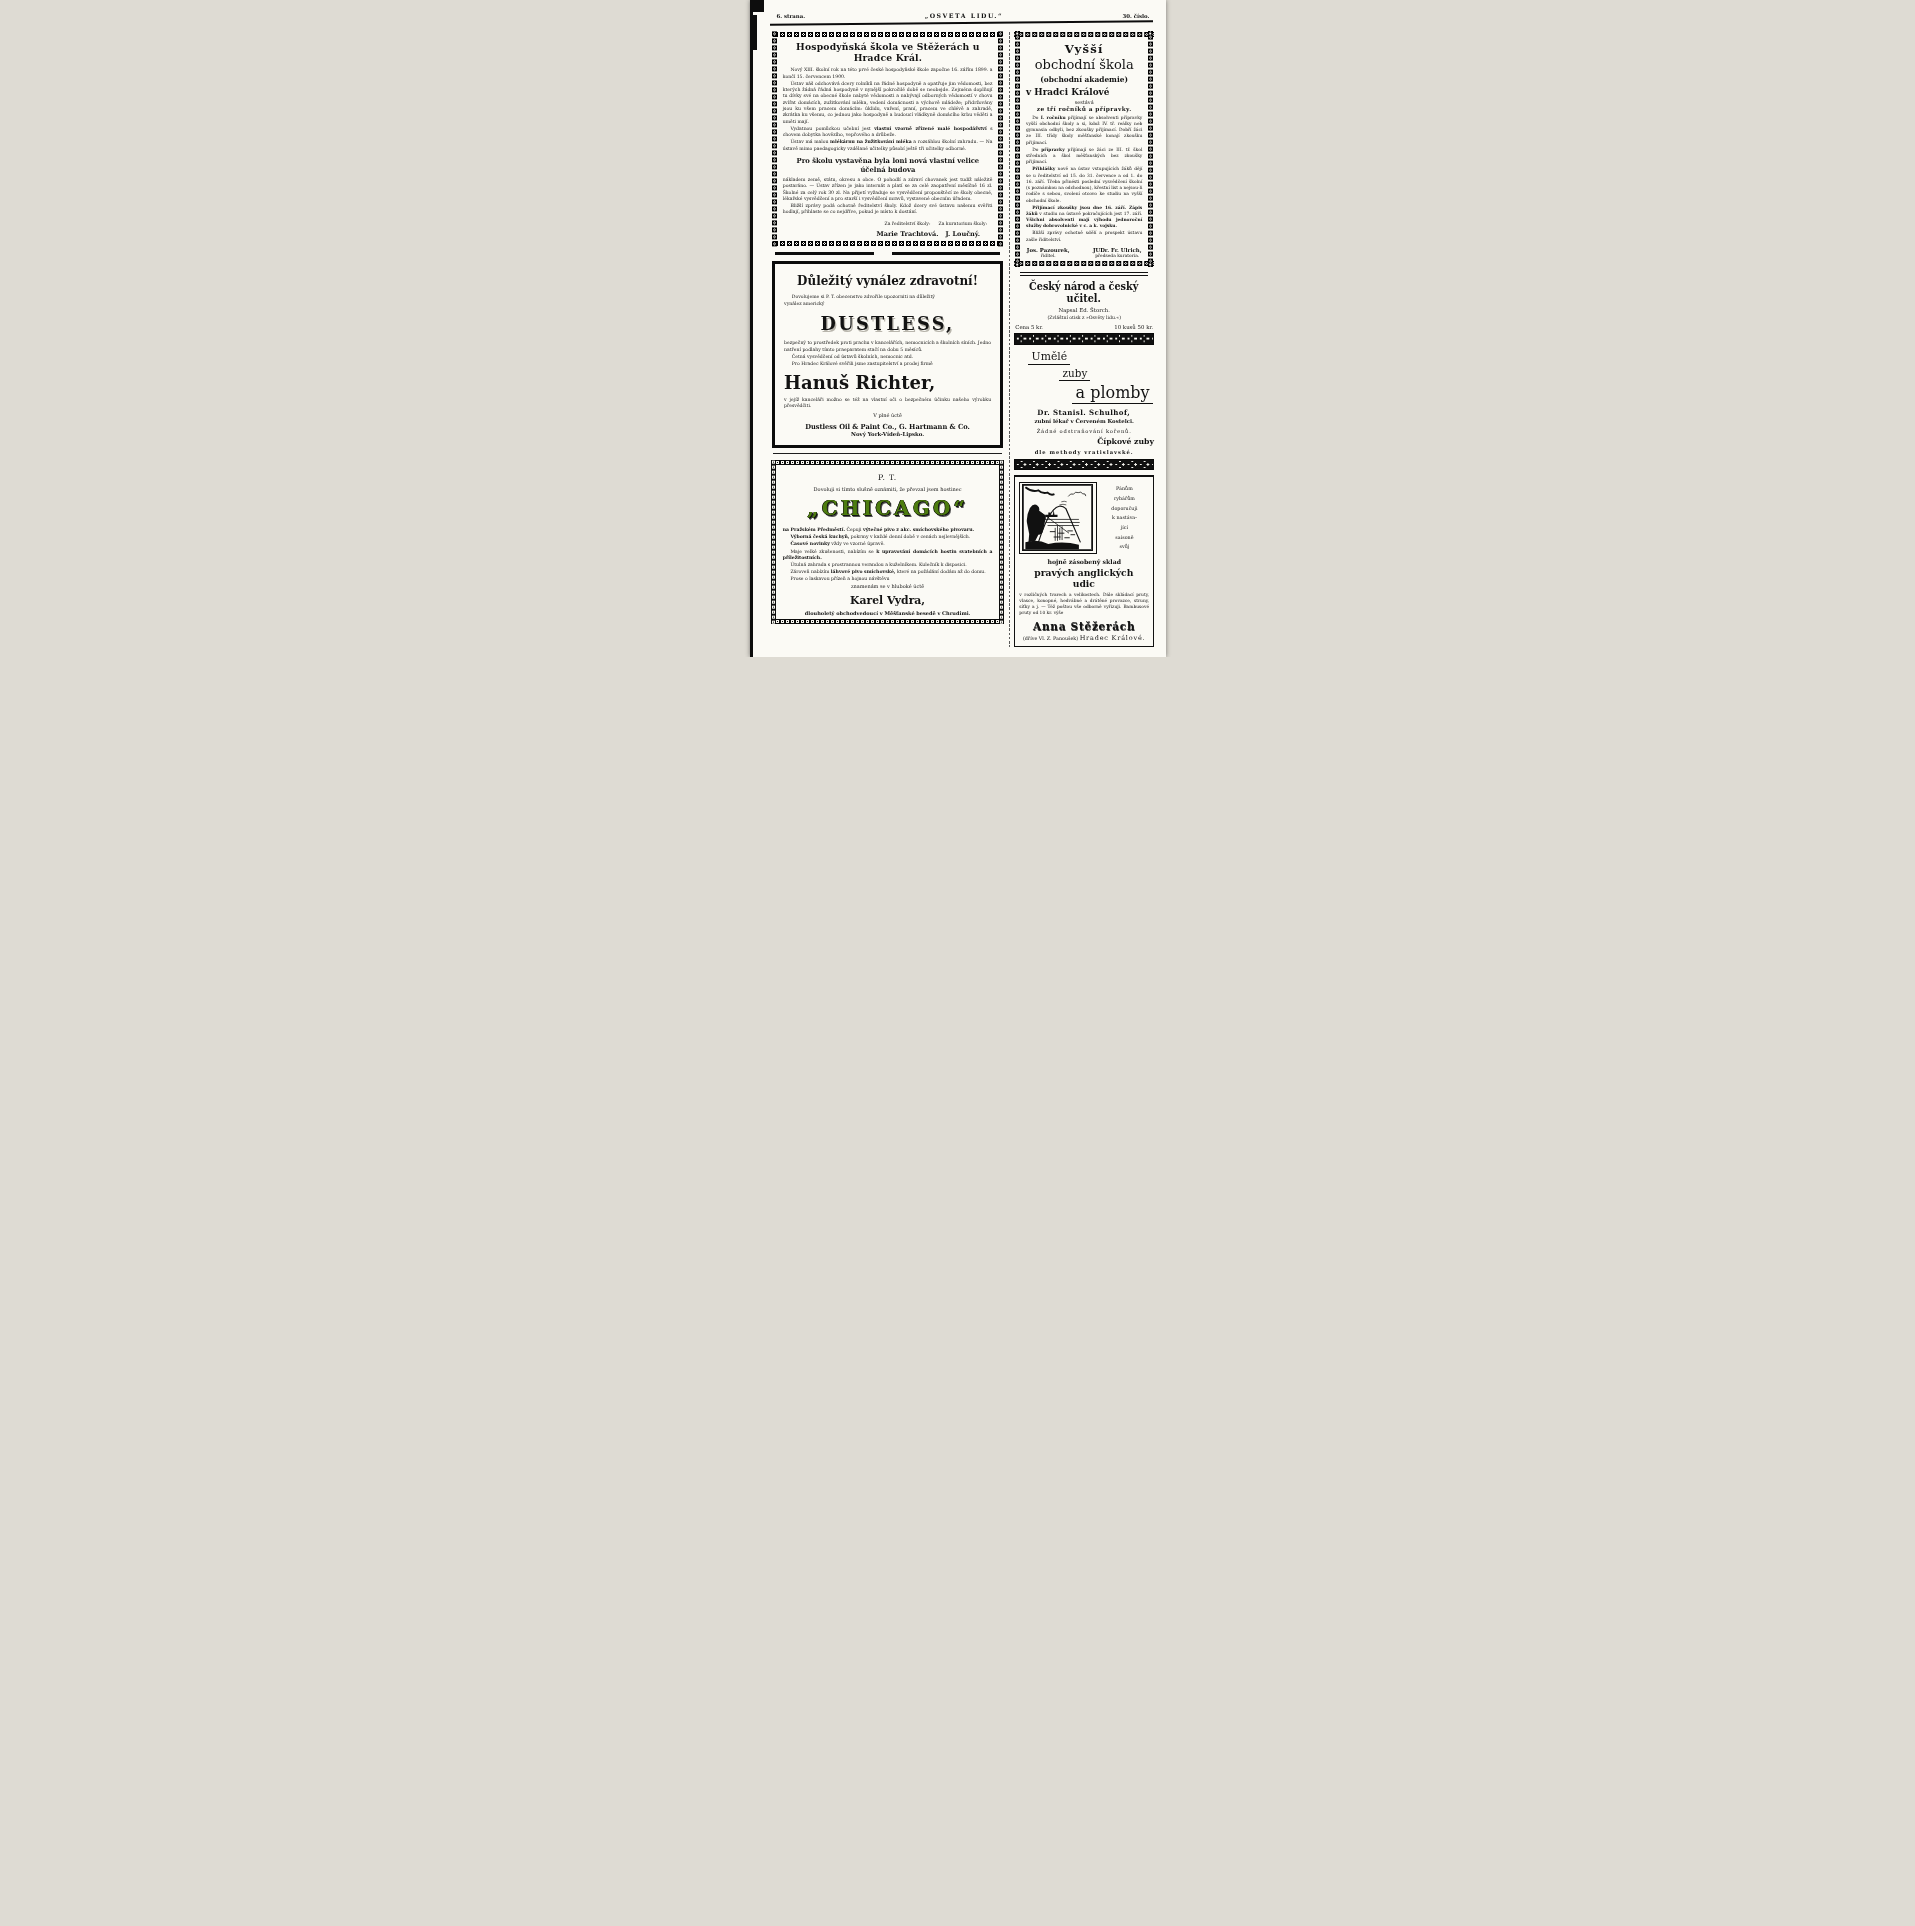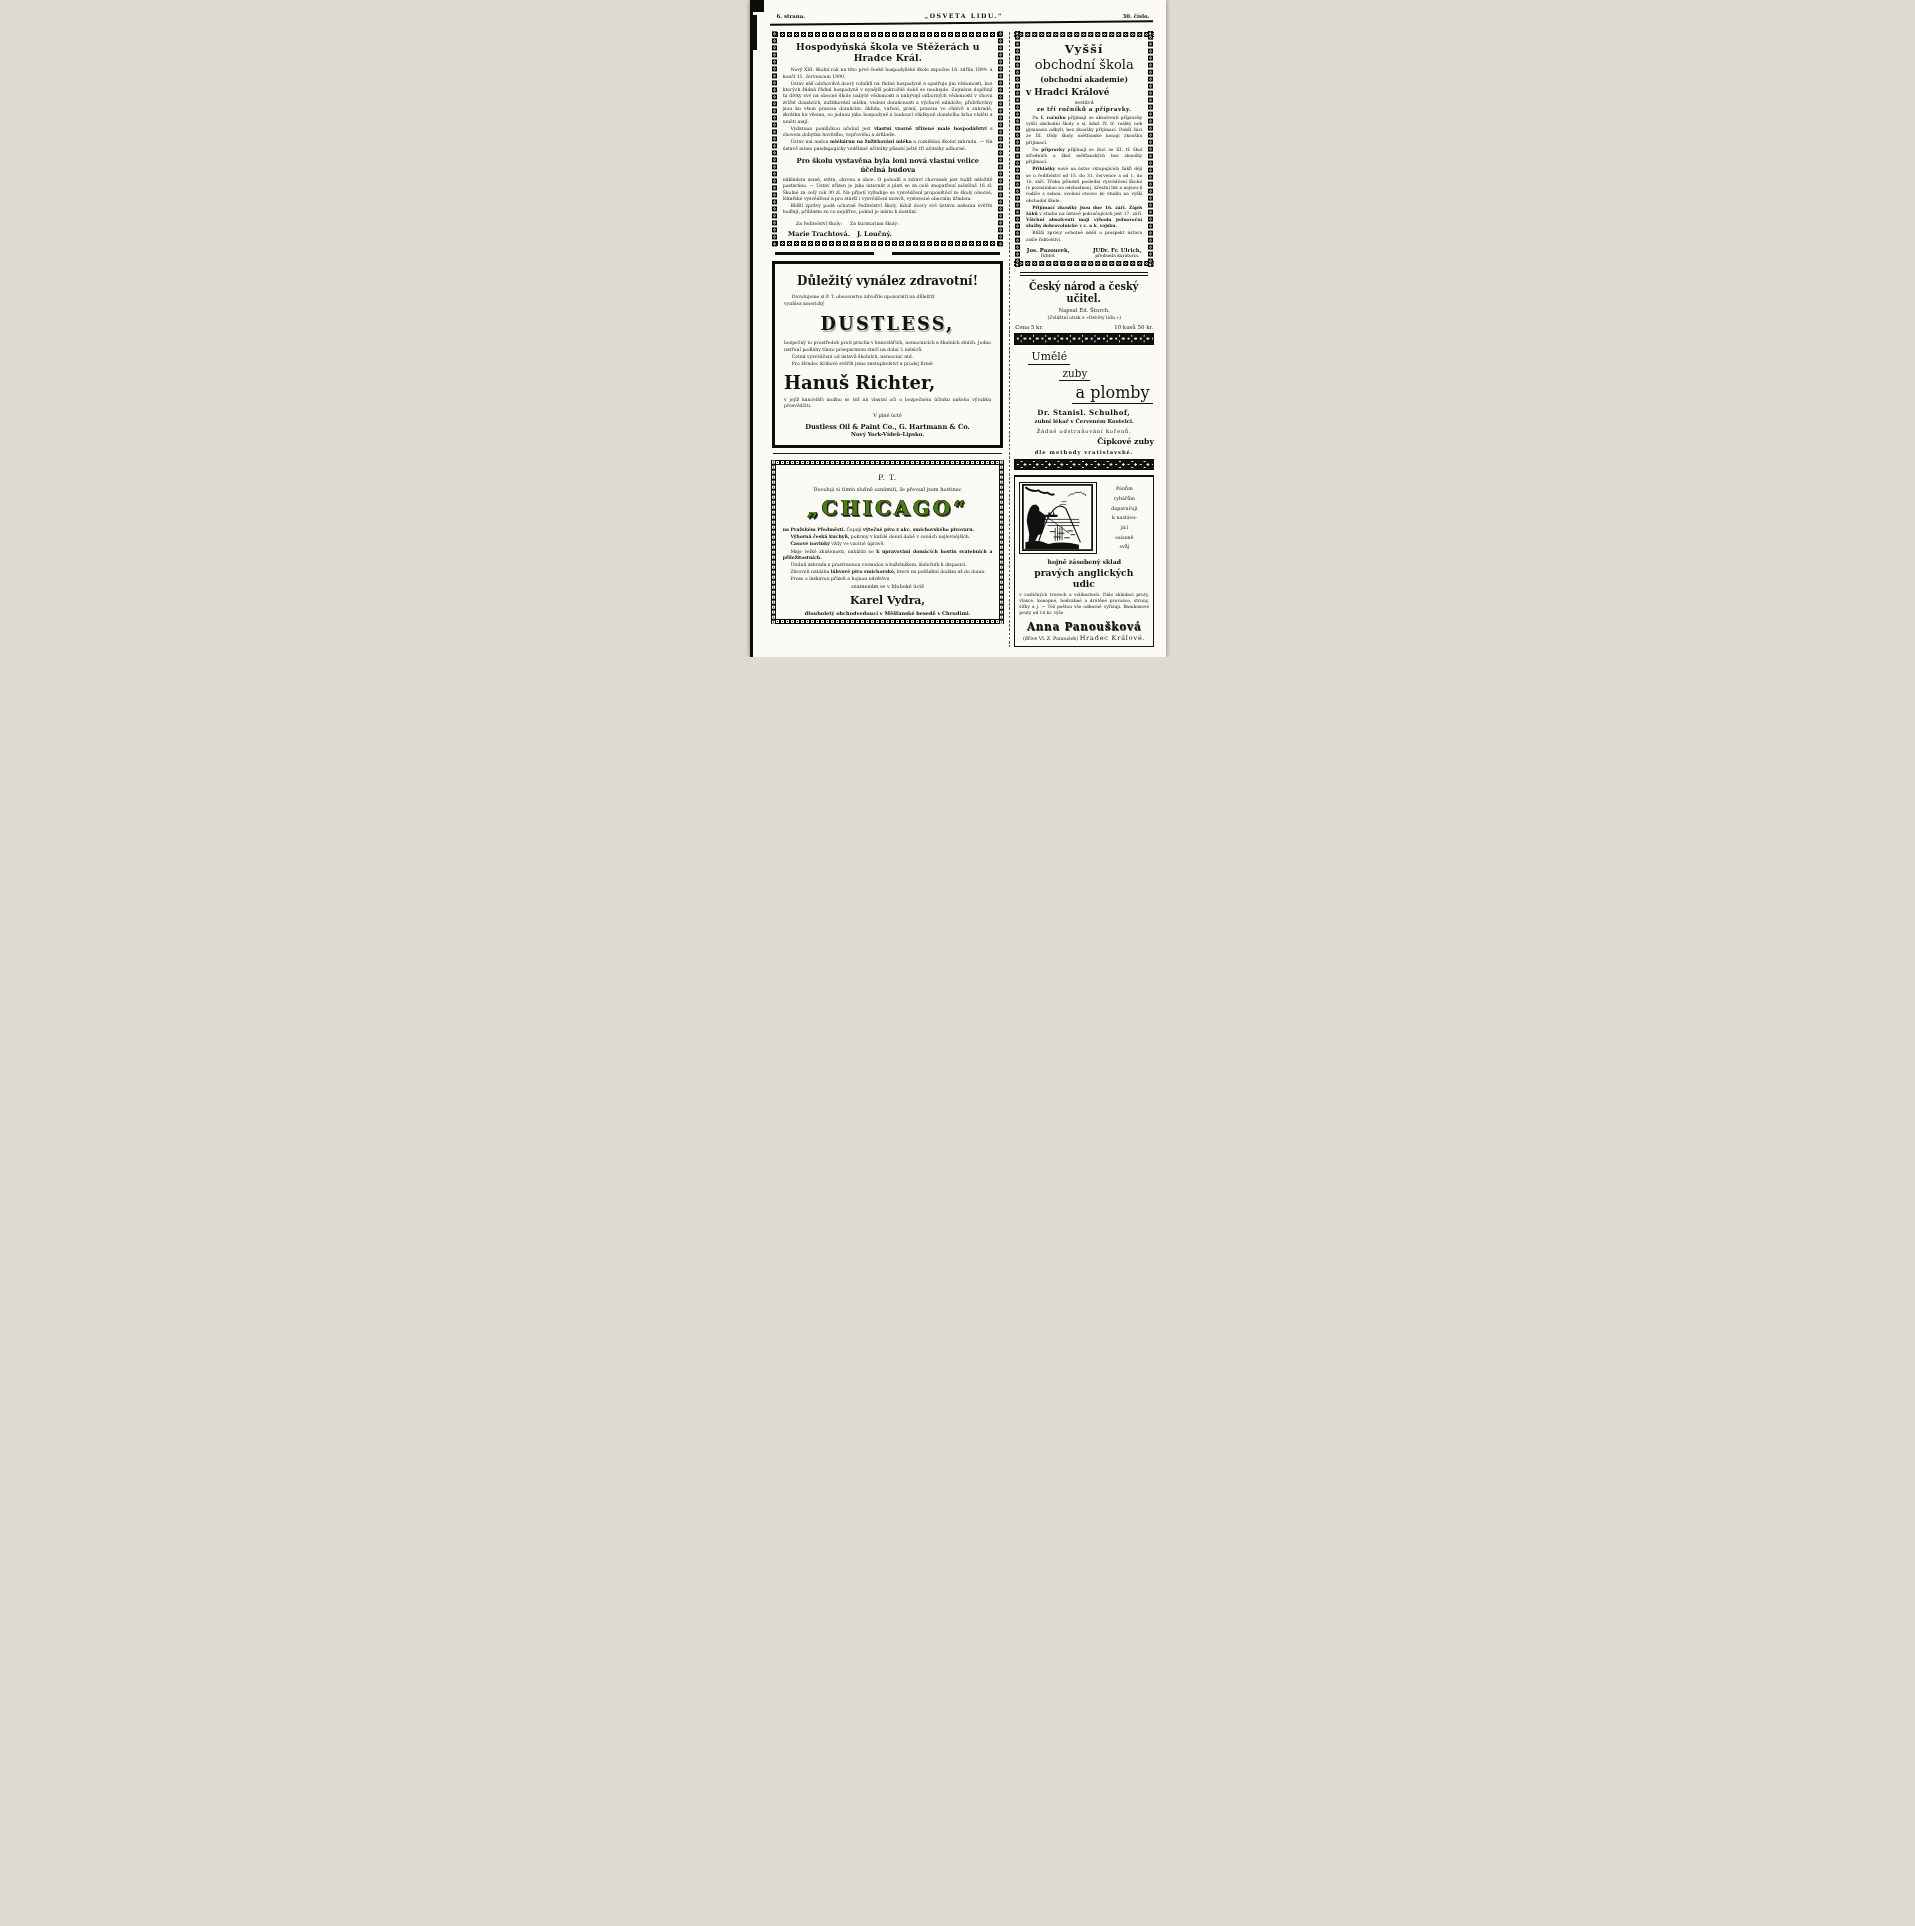--- a/index.html
+++ b/index.html
@@ -65,21 +65,21 @@
   
   p{margin:0 0 0.8px 0;}
   .body-text{font-size:4.6px;line-height:1.38;text-align:justify;text-indent:7.7px;}
   .no-indent{text-indent:0;}
   .b{font-weight:bold;}
 
   
   .ad1-title{font-size:9.6px;font-weight:bold;text-align:center;margin:0 0 4.6px 0;
     transform:scaleX(.96);letter-spacing:0.2px;}
   .ad1-subhead{font-size:7px;font-weight:bold;text-align:center;margin:3.9px 0 3.1px 0;transform:scaleX(.97);}
-  .sig-row{display:flex;justify-content:flex-start;margin-top:5.4px;padding:0 5.4px;}
+  .sig-row{display:flex;justify-content:flex-end;margin-top:5.4px;padding:0 5.4px;margin-left:16px;}
   .sig{text-align:center;}
   .sig-label{font-size:4.6px;}
   .sig-name{font-size:6.5px;font-weight:bold;margin-top:3.9px;}
 
   
   .du-headline{font-size:13px;font-weight:bold;text-align:center;margin:3.1px 0 6.2px 0;transform:scaleX(.92);}
   .du-brand{font-size:17.7px;font-weight:bold;text-align:center;letter-spacing:2.3px;margin:5.4px 0 6.2px 0;
     text-shadow:1.2px 1.2px 0 #b9b6ad;transform:scaleY(1.05);}
   .du-agent{font-size:18px;font-weight:bold;text-align:left;margin:4.6px 0 3.9px 0;}
   .du-closing{text-align:center;font-size:5px;margin:3.1px 0;}
@@ -317,20 +317,20 @@
             <div>doporučuji</div>
             <div>k nastáva-</div>
             <div>jící</div>
             <div>saisoně</div>
             <div>svůj</div>
           </div>
         </div>
         <div class="ud-lead">hojně zásobený sklad</div>
         <div class="ud-headline">pravých anglických udic</div>
         <p class="ud-body">v rozličných tvarech a velikostech. Dále skládací pruty, vlasce, konopné, hedvábné a drátěné provazce, struny, síťky a j. — Též poštou vše odborně vyřizuji. Bambusové pruty od 10 kr. výše</p>
-        <div class="ud-owner">Anna Panoušková</div>
+        <div class="ud-owner">Anna Stěžerách</div>
         <div class="ud-owner-sub"><span>(dříve Vl. Z. Panoušek) </span><span class="ud-city">Hradec Králové.</span></div>
       </div>
 
     </div>
   </div>
 </div>
 
 
 </body></html>

